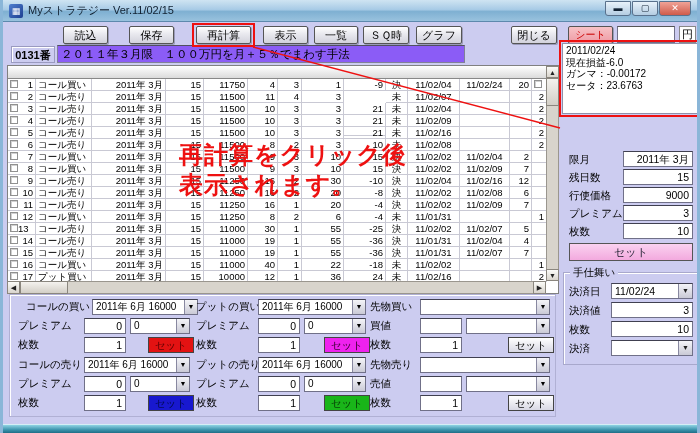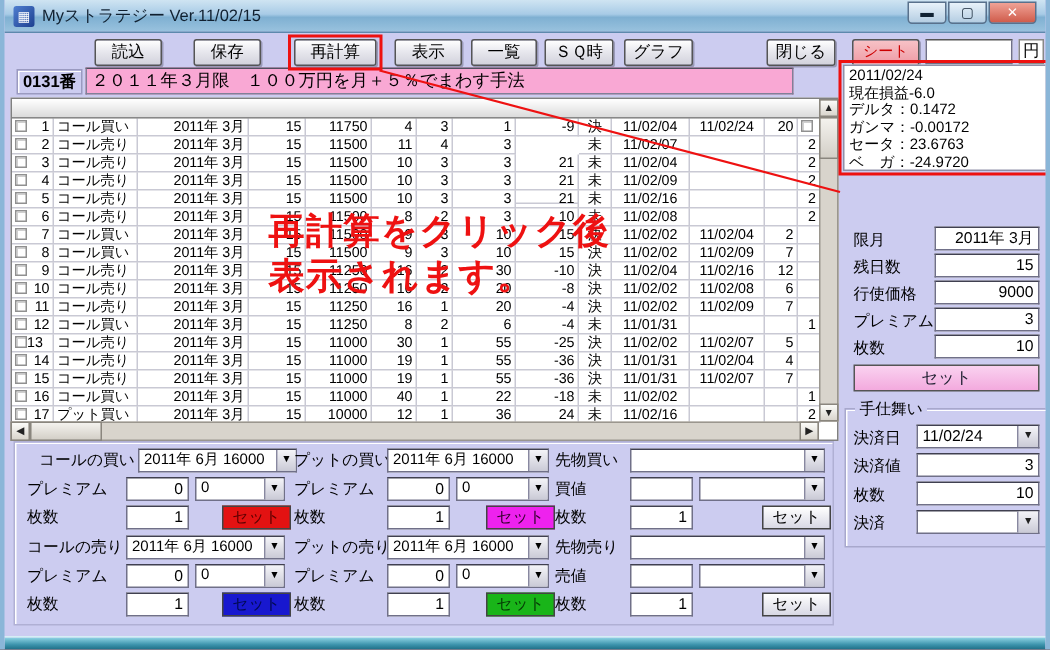--- a/index.html
+++ b/index.html
@@ -23,21 +23,21 @@
   
   .btn{position:absolute;height:18px;background:linear-gradient(#ffffff,#e8e8ee 45%,#d2d2dc);
     border:1px solid #555;border-radius:2px;font-size:11px;text-align:center;line-height:16px;color:#000;
     box-shadow:1px 1px 0 #9a9ab8;}
   #sheet-open{background:linear-gradient(#f7c2c6,#ee9aa4);color:#c00;font-size:10px;}
   #yen-input{position:absolute;background:#fff;border:1px solid #707088;border-top-color:#555;height:17px;}
   #yen-label{position:absolute;font-size:11px;background:#fff;border:1px solid #888;padding:0 2px;height:17px;line-height:15px;}
   
   #strat-no{position:absolute;left:8px;top:46px;width:44px;height:17px;font-size:11px;font-weight:bold;
     text-align:center;line-height:16px;border:1px solid #9a9ac0;box-shadow:inset 1px 1px 0 #fff;}
-  #strat-title{position:absolute;left:54px;top:45px;width:472px;height:18px;background:#f9a8d4;
+  #strat-title{position:absolute;left:54px;top:45px;width:408px;height:18px;background:#8b5cf6;
     border:1px solid #808098;border-top-color:#505060;font-size:11.5px;line-height:16px;padding:0 3px;color:#000;}
   
   #table{position:absolute;left:4px;top:65px;width:552px;height:229px;background:#fff;
     border:1px solid #808080;}
   #thead{display:flex;height:13px;background:linear-gradient(#ffffff,#d8d8d8);}
   #thead .hc{font-size:15px;line-height:12px;text-align:center;border-right:1px solid #888;
     border-bottom:1px solid #888;overflow:hidden;white-space:nowrap;letter-spacing:-0.5px;color:#000;flex:none;margin-top:12px;}
   #tbody{height:203px;overflow:hidden;}
   .trow{display:flex;height:12px;}
   .trow .tc{font-size:9.5px;line-height:11px;border-right:1px solid #c9c9d4;border-bottom:1px solid #c9c9d4;
@@ -421,24 +421,22 @@
   <div class="sb-btn" style="left:543px;top:269px;width:13px;height:12px;line-height:11px;">▼</div>
 
   <div class="sb" style="left:4px;top:281px;width:539px;height:13px;"></div>
   <div class="sb-btn" style="left:4px;top:281px;width:13px;height:13px;line-height:12px;">◀</div>
   <div class="sb-thumb" style="left:17px;top:281px;width:48px;height:13px;"></div>
   <div class="sb-btn" style="left:530px;top:281px;width:13px;height:13px;line-height:12px;">▶</div>
 
   <div id="info-box">
     <div>2011/02/24</div>
     <div>現在損益-6.0</div>
-    <div>デルタ：0.1472</div>
     <div>ガンマ：-0.00172</div>
     <div>セータ：23.6763</div>
-    <div>ベ　ガ：-24.9720</div>
   </div>
 
   <span class="fld-label" style="left:566px;top:153px;">限月</span>
   <div class="fld" style="left:620px;top:151px;width:70px;height:16px;">2011年 3月</div>
   <span class="fld-label" style="left:566px;top:171px;">残日数</span>
   <div class="fld" style="left:620px;top:169px;width:70px;height:16px;">15</div>
   <span class="fld-label" style="left:566px;top:189px;">行使価格</span>
   <div class="fld" style="left:620px;top:187px;width:70px;height:16px;">9000</div>
   <span class="fld-label" style="left:566px;top:207px;">プレミアム</span>
   <div class="fld" style="left:620px;top:205px;width:70px;height:16px;">3</div>

